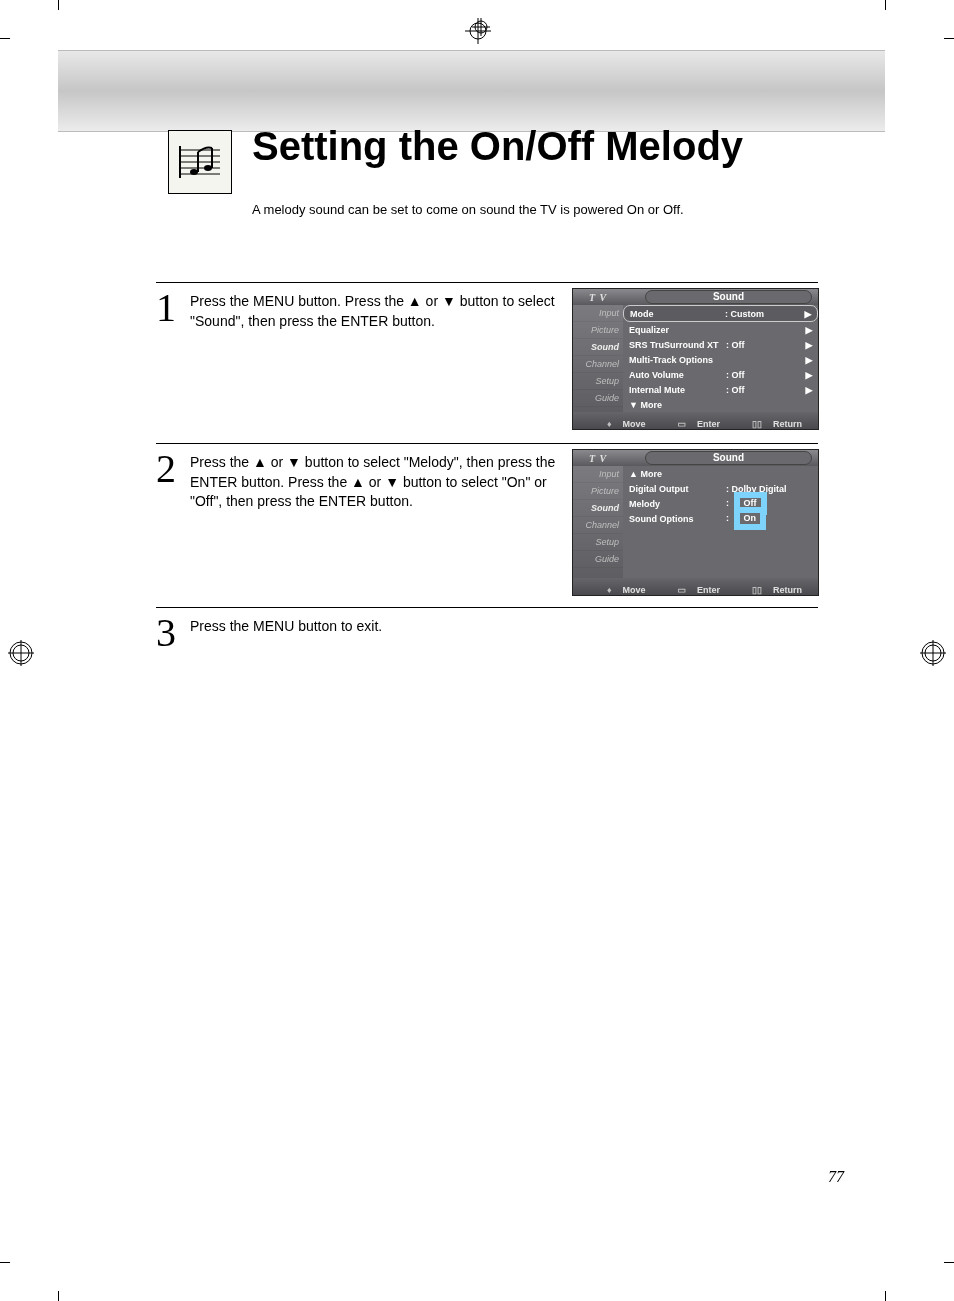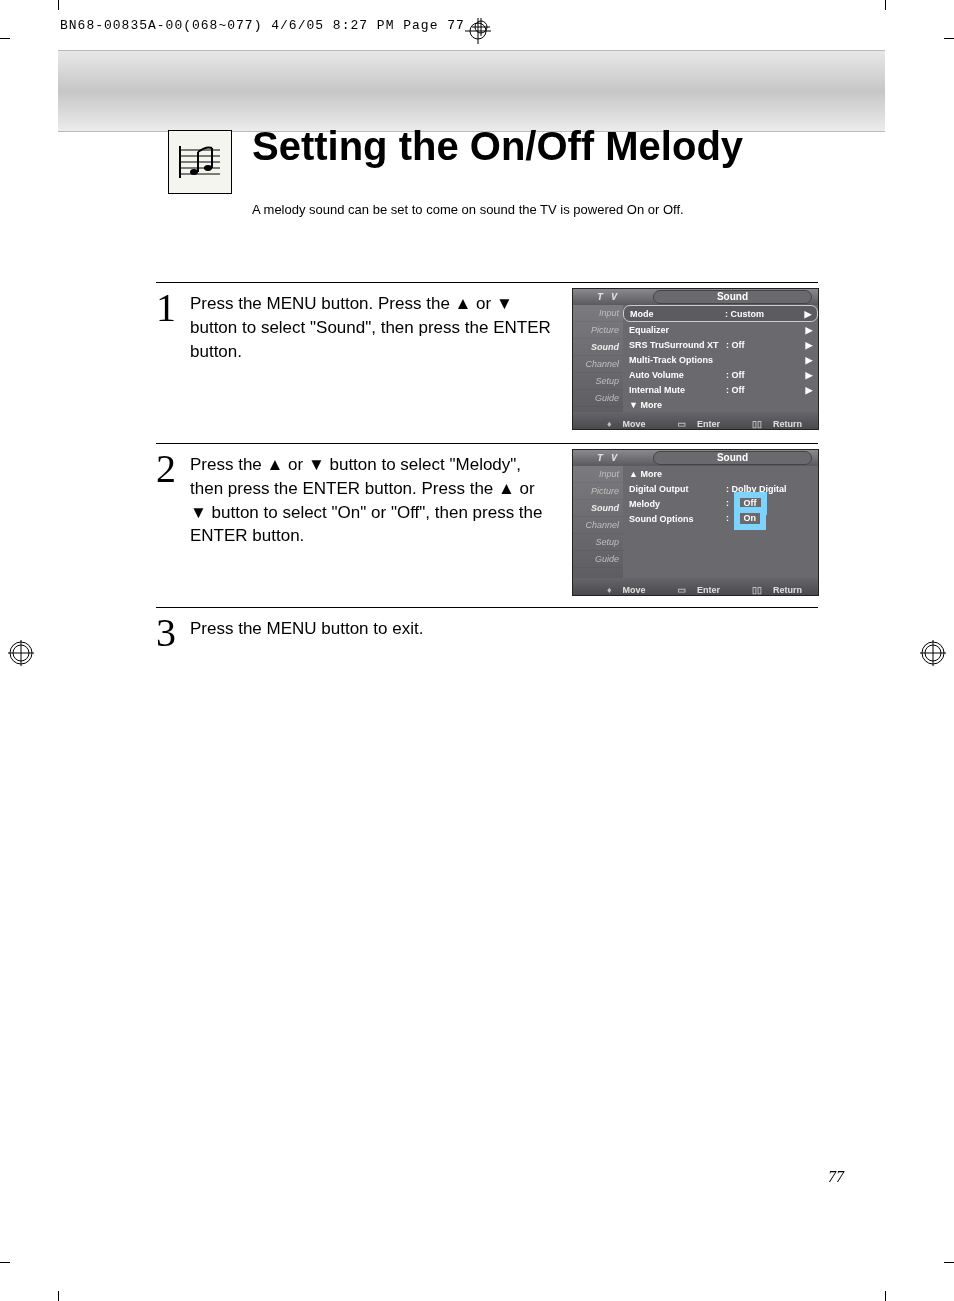--- a/index.html
+++ b/index.html
@@ -21,27 +21,27 @@
   .side-reg.left { left:8px; }
   .side-reg.right { right:8px; }
   .banner { position:absolute; left:58px; top:50px; width:827px; height:80px; background:linear-gradient(180deg,#e8e8e8,#c6c6c6,#ececec); border-top:1px solid #bbb; border-bottom:1px solid #bbb; }
   .banner-title { position:absolute; right:105px; top:88px; font-family: "Courier New", monospace; font-size:38px; font-weight:bold; letter-spacing:3px; color:#333; text-shadow:1px 1px 0 #fff, -1px -1px 0 #888; }
   .icon-box { position:absolute; left:168px; top:130px; width:62px; height:62px; border:1px solid #000; background:#f5f5f0; display:flex; align-items:center; justify-content:center; font-size:40px; }
   .page-title { position:absolute; left:252px; top:124px; font-size:40px; font-weight:bold; font-family: Arial, sans-serif; }
   .intro { position:absolute; left:252px; top:202px; font-size:13px; }
   .step-hr { position:absolute; left:156px; height:1px; background:#000; width:662px; }
   .step-num { font-family: Georgia, 'Times New Roman', serif; font-size:40px; font-weight:normal; }
   .step { position:absolute; left:156px; width:400px; }
-  .step-text { font-size:17px; line-height:1.4; display:inline-block; vertical-align:top; }
+  .step-text { font-size:14px; line-height:1.4; display:inline-block; vertical-align:top; }
   .step-row { display:flex; align-items:flex-start; }
   .step-num-cell { width:34px; flex-shrink:0; line-height:1; margin-top:-4px; }
   
   .osd { position:absolute; width:245px; background:#6f6f73; border:1px solid #222; font-size:10px; color:#fff; font-family: Arial, sans-serif; }
   .osd-header { display:flex; align-items:center; background:linear-gradient(180deg,#8a8a8e,#5a5a5e); height:16px; }
-  .osd-header .tv { width:50px; padding-left:0; font-weight:bold; font-style:italic; letter-spacing:1px; color:#e0e0e0; font-family: Liberation Mono, monospace; margin-left: 24px; }
+  .osd-header .tv { width:50px; padding-left:16px; font-weight:bold; font-style:italic; letter-spacing:1px; color:#e0e0e0; font-family: Liberation Serif, serif; }
   .osd-header .title-pill { flex:1; text-align:center; font-weight:bold; background:#6a6a6e; border:1px solid #444; border-radius:10px; height:12px; line-height:12px; margin:0 6px; }
   .osd-body { display:flex; }
   .osd-side { width:50px; background:linear-gradient(180deg,#7b7b7f,#5e5e62); }
   .osd-side div { height:16px; line-height:16px; text-align:right; padding-right:4px; font-style:italic; color:#bfbfbf; font-size:9px; border-bottom:1px solid rgba(0,0,0,.05); }
   .osd-side div.active { color:#eee; font-weight:bold; }
   .osd-main { flex:1; background:#6a6a6e; }
   .osd-row { display:flex; height:15px; align-items:center; padding:0 4px; font-weight:bold; font-size:9px;border-radius:7px; }
   .osd-row.sel { border:1px solid #ccc; background:#5c5c60; }
   .osd-row .lbl { flex:1; padding-left:2px; }
   .osd-row .val { width:78px; }
@@ -59,21 +59,20 @@
 
   <div class="crop-line top-left"></div>
   <div class="crop-line top-right"></div>
   <div class="crop-line bottom-left"></div>
   <div class="crop-line bottom-right"></div>
   <div class="crop-line left-top"></div>
   <div class="crop-line left-bottom"></div>
   <div class="crop-line right-top"></div>
   <div class="crop-line right-bottom"></div>
 
-  <div class="printers-slug">BN68-00835A-00(068~077)  4/6/05  8:27 PM  Page 77</div>
   <div class="reg-mark">
     <svg width="18" height="18">
         <circle cx="9" cy="9" r="6" fill="none" stroke="#000" stroke-width="1"></circle>
         <line x1="9" y1="0" x2="9" y2="18" stroke="#000"></line>
         <line x1="0" y1="9" x2="18" y2="9" stroke="#000"></line>
       </svg>
   </div>
 
   <div class="banner"></div>
 

